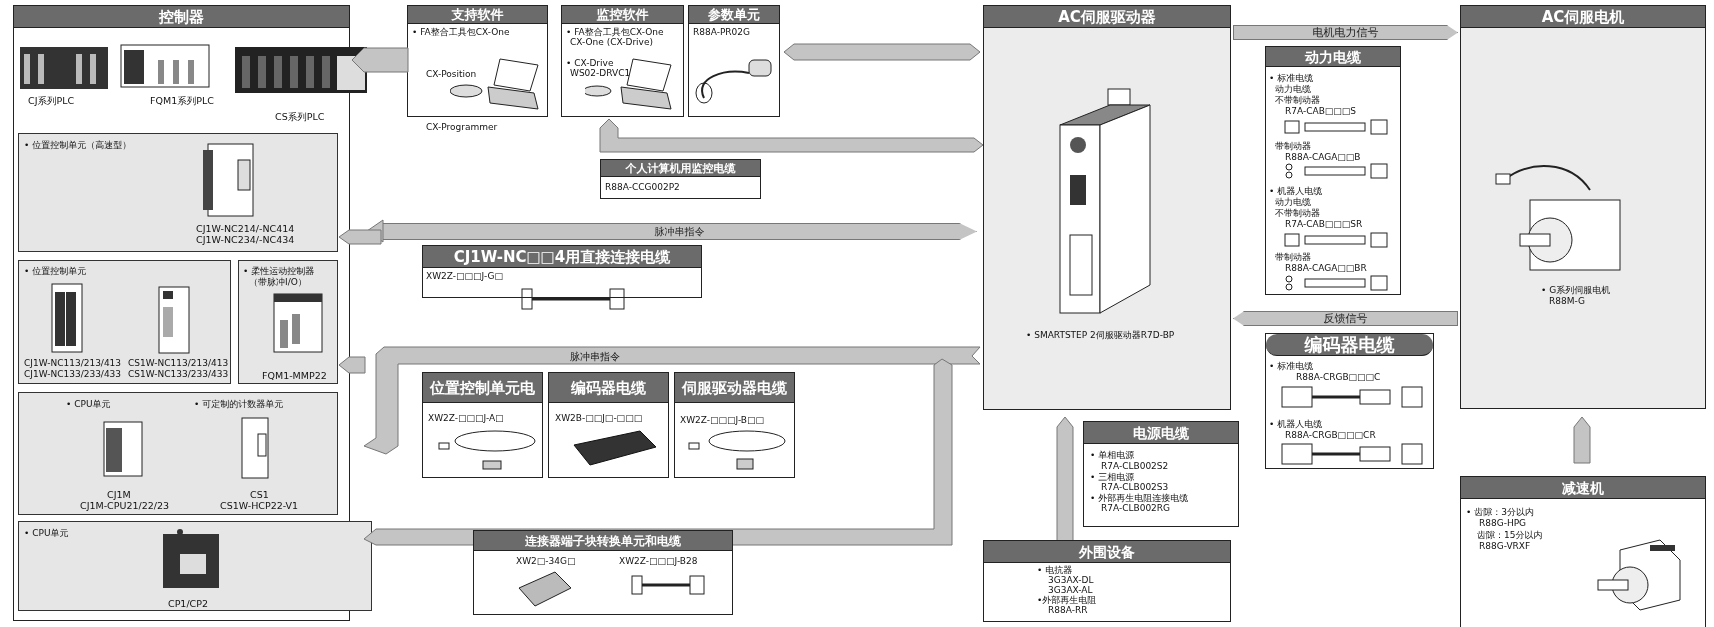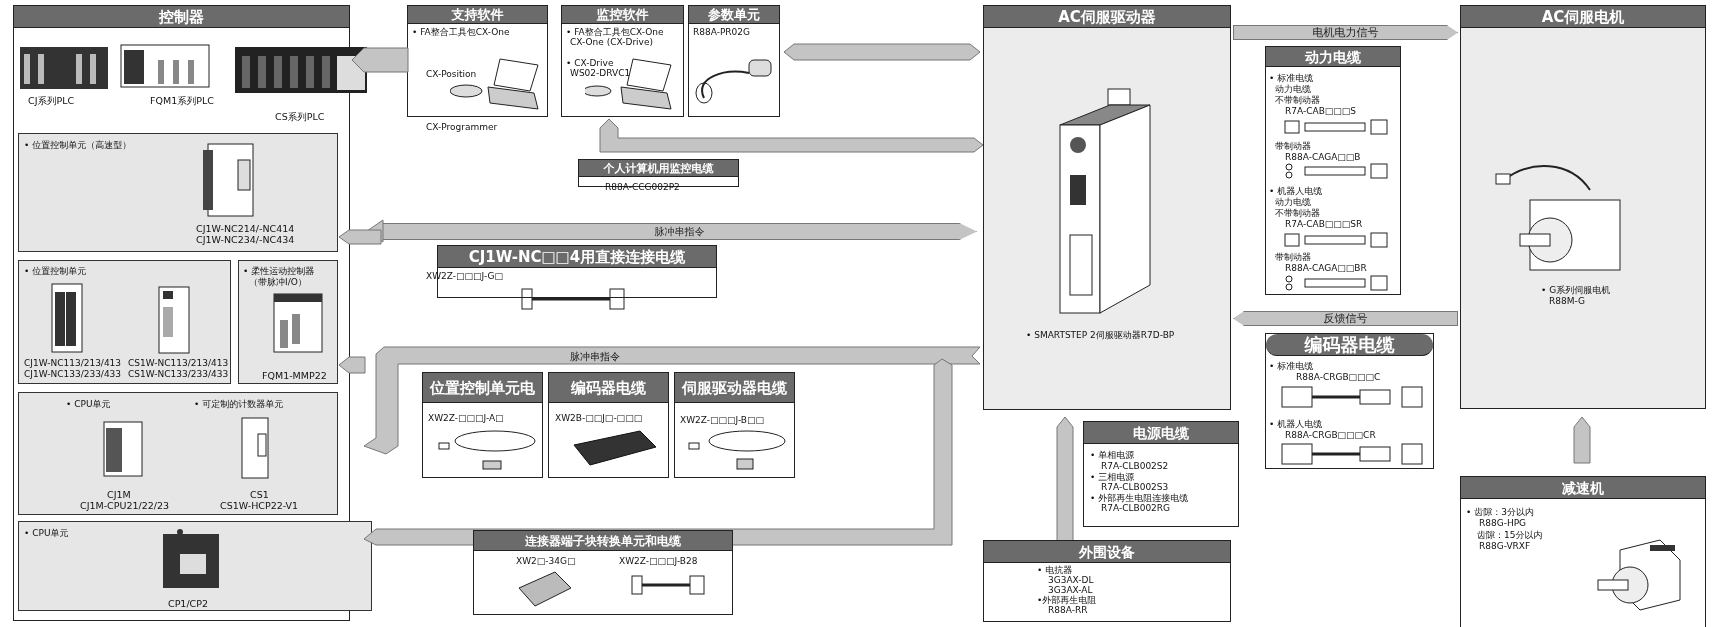--- a/index.html
+++ b/index.html
@@ -150,21 +150,21 @@
 <div class="panel" style="left:688px;top:5px;width:92px;height:112px;">
   <div class="hdr mid" style="height:18px;line-height:18px;font-size:13px;">参数单元</div>
 </div>
 <div class="txt" style="left:693px;top:27px;">R88A-PR02G</div>
 <svg class="img" style="left:694px;top:48px" width="85" height="60">
     <path d="M10 50 C0 30, 30 20, 55 25" fill="none" stroke="#222" stroke-width="2"></path>
     <ellipse cx="10" cy="45" rx="8" ry="10" fill="none" stroke="#222"></ellipse>
     <rect x="55" y="12" width="22" height="16" rx="5" fill="#ddd" stroke="#222"></rect>
   </svg>
 
-<div class="panel" style="left:578px;top:159px;width:161px;height:28px;">
+<div class="panel" style="left:600px;top:159px;width:161px;height:40px;">
   <div class="hdr sm" style="height:17px;line-height:17px;">个人计算机用监控电缆</div>
 </div>
 <div class="txt" style="left:605px;top:182px;">R88A-CCG002P2</div>
 
 <svg class="arrow" style="left:350px;top:40px" width="60" height="40">
     <polygon points="2,20 14,8 58,8 58,32 14,32" fill="#c4c4c4" stroke="#777"></polygon>
   </svg>
 <svg class="arrow" style="left:782px;top:42px" width="200" height="20">
     <polygon points="2,10 12,2 188,2 198,10 188,18 12,18" fill="#c4c4c4" stroke="#777"></polygon>
   </svg>
@@ -180,21 +180,21 @@
 <svg class="arrow" style="left:362px;top:346px" width="620" height="110">
     <polygon points="2,100 14,92 14,8 22,1 618,1 610,10 618,18 36,18 36,100 24,108" fill="#c4c4c4" stroke="#777"></polygon>
   </svg>
 <div class="txt" style="left:570px;top:351px;font-size:10px;">脉冲串指令</div>
 
 <svg class="arrow" style="left:362px;top:357px" width="600" height="190">
     <polygon points="2,182 14,172 572,172 572,8 580,2 590,8 590,188 14,188" fill="#c4c4c4" stroke="#777"></polygon>
   </svg>
 <div class="txt" style="left:570px;top:533px;font-size:10px;">脉冲串指令</div>
 
-<div class="panel" style="left:437px;top:245px;width:280px;height:53px;">
+<div class="panel" style="left:422px;top:245px;width:280px;height:53px;">
   <div class="hdr" style="height:22px;line-height:22px;font-size:15px;">CJ1W-NC□□4用直接连接电缆</div>
 </div>
 <div class="txt" style="left:426px;top:271px;">XW2Z-□□□J-G□</div>
 <svg class="img" style="left:520px;top:285px" width="110" height="28">
     <rect x="2" y="4" width="10" height="20" fill="none" stroke="#222"></rect>
     <line x1="12" y1="14" x2="90" y2="14" stroke="#222" stroke-width="3"></line>
     <rect x="90" y="4" width="14" height="20" fill="none" stroke="#222"></rect>
   </svg>
 
 <div class="panel" style="left:422px;top:372px;width:121px;height:106px;">

